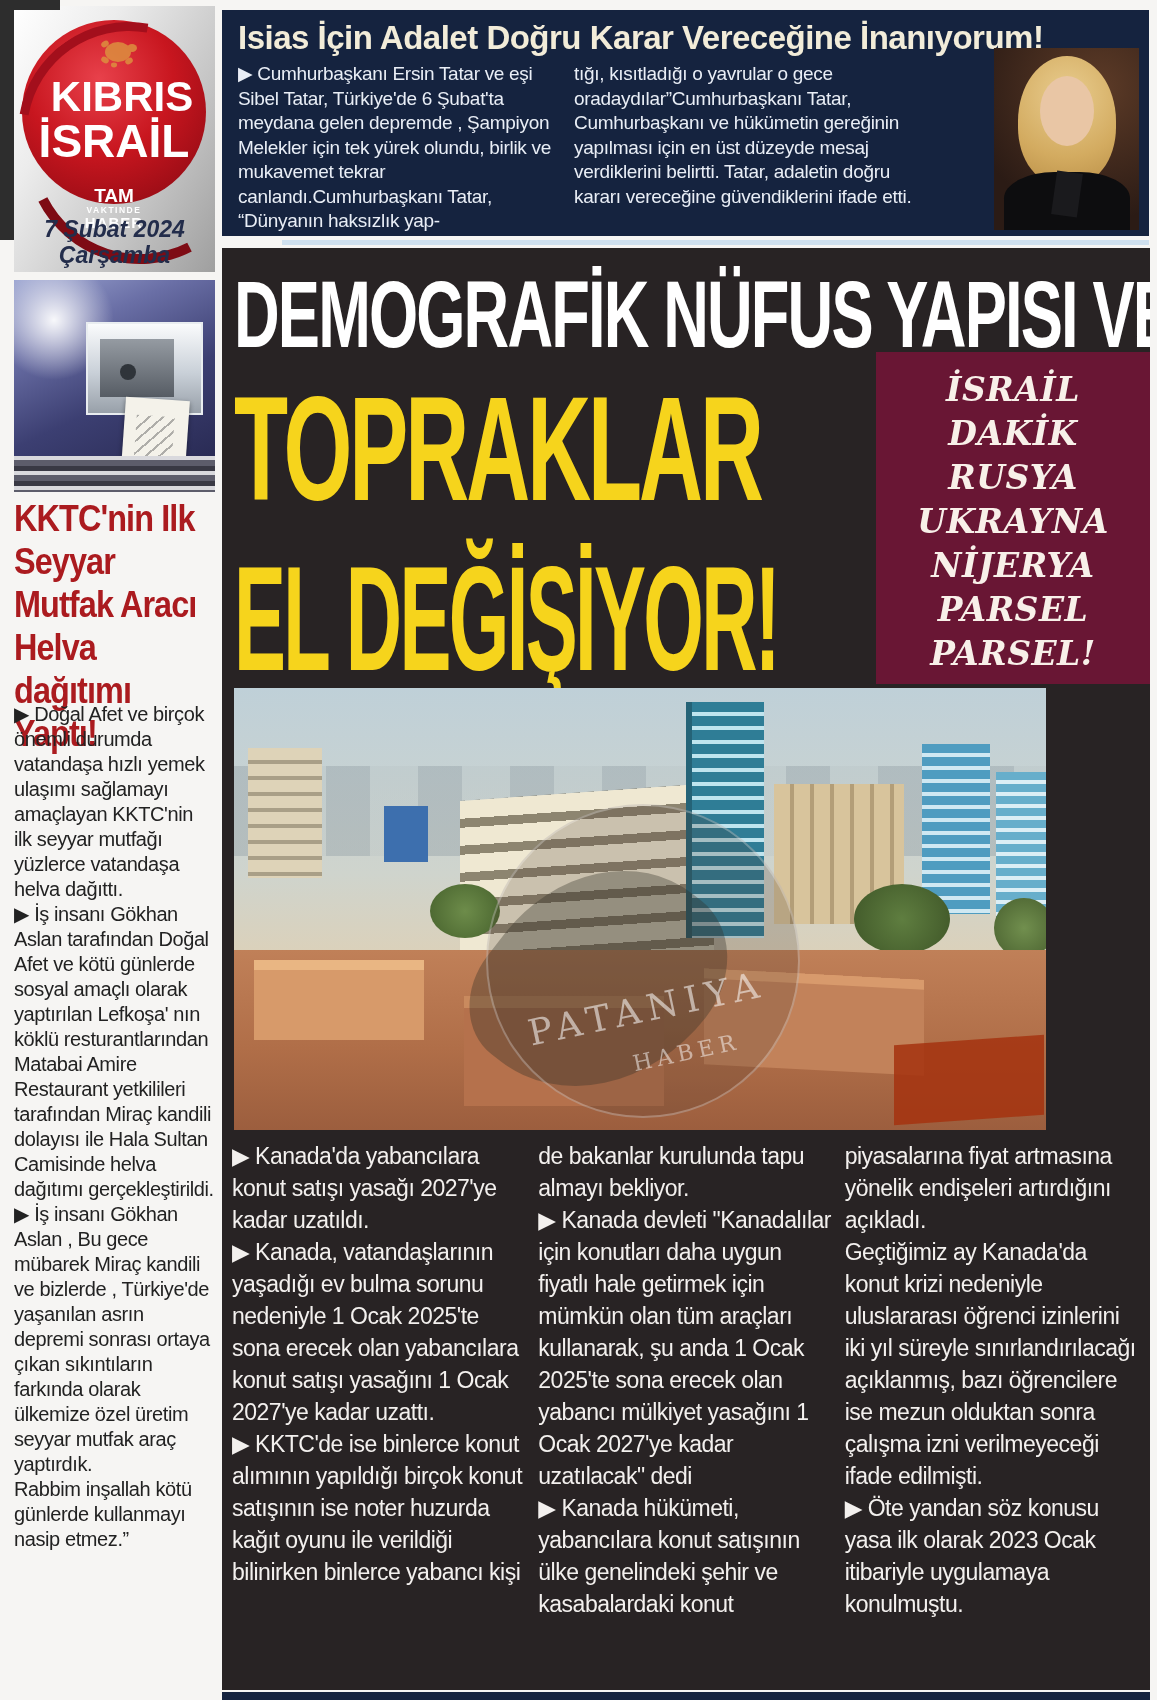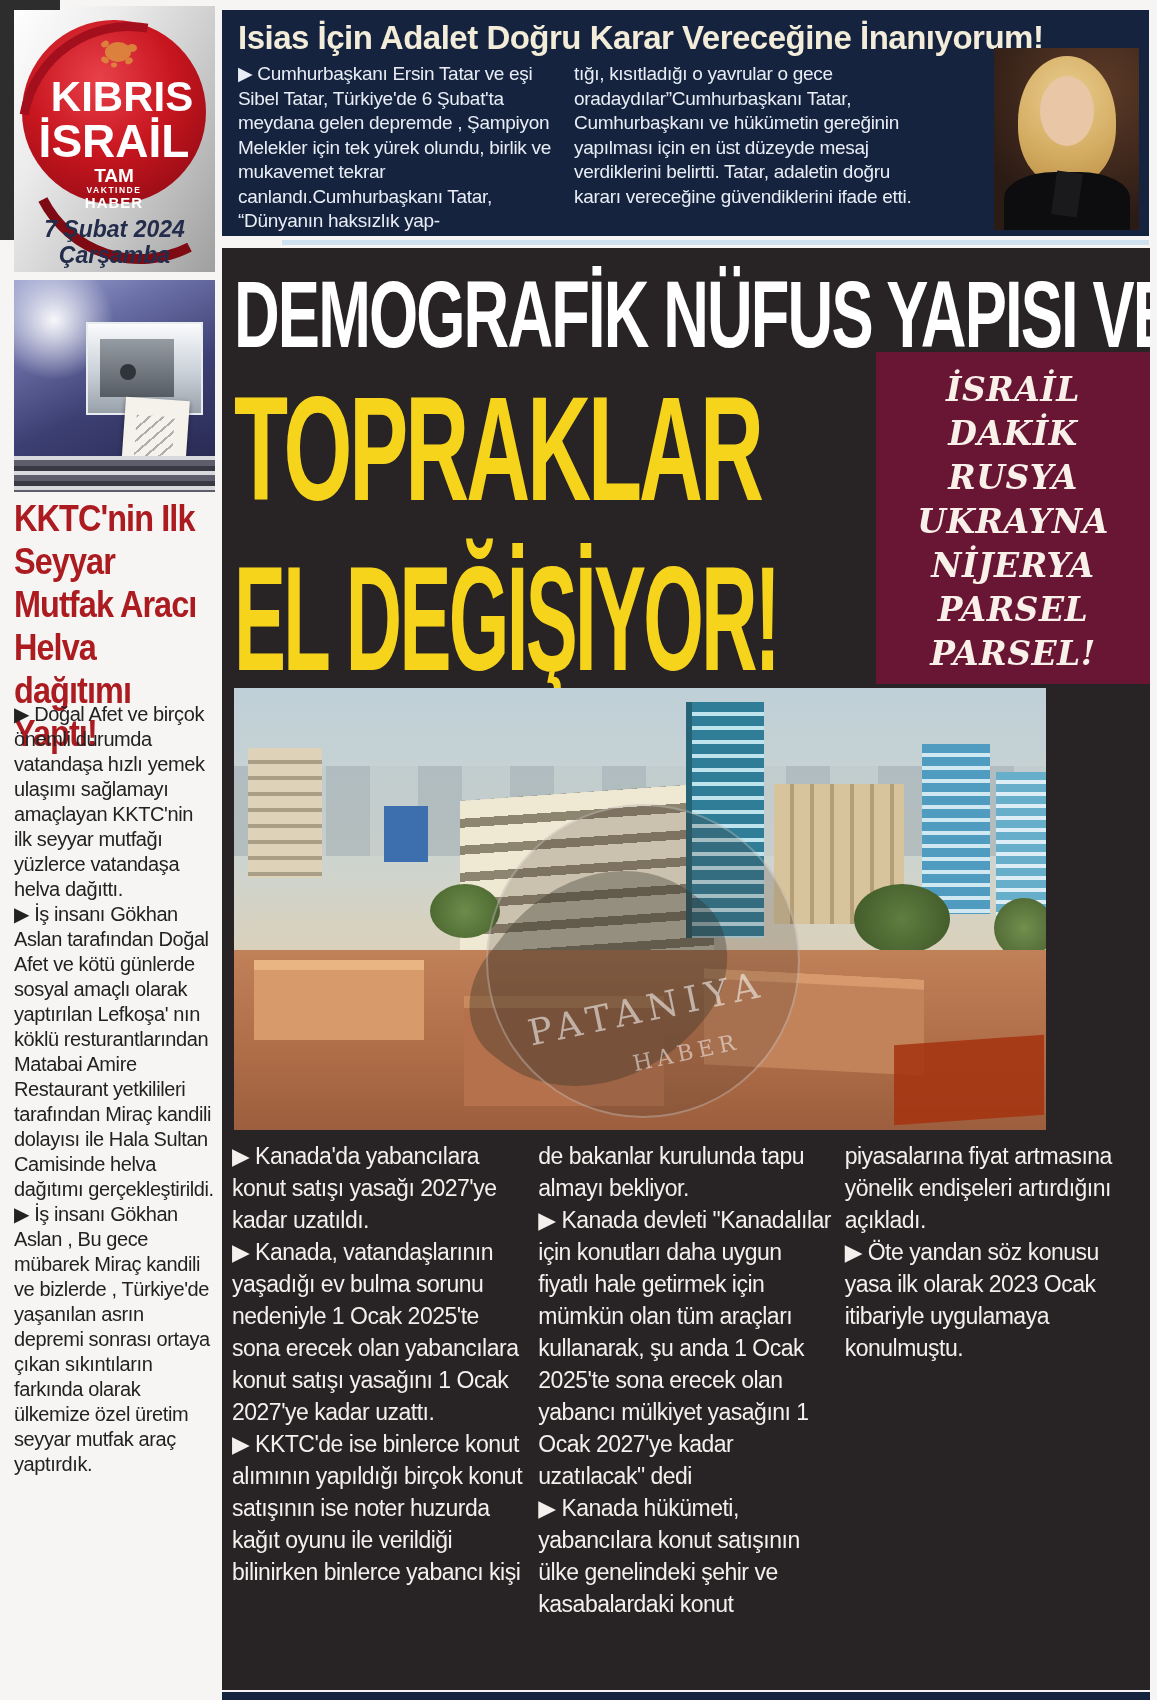--- a/index.html
+++ b/index.html
@@ -16,21 +16,21 @@
   .arc-tl{position:absolute;left:-4px;top:2px;width:204px;height:204px;border-radius:50%;
     border:9px solid transparent;border-top-color:#a30f1c;transform:rotate(-35deg);}
   .arc-br{position:absolute;left:4px;top:16px;width:208px;height:208px;border-radius:50%;
     border:10px solid transparent;border-bottom-color:#7e0b14;transform:rotate(18deg);}
   .turtle{position:absolute;left:70px;top:16px;opacity:.85;}
   .logo-word1{position:absolute;left:8px;top:56px;width:100%;text-align:center;color:#fff;
     font-size:42px;font-weight:900;letter-spacing:0;line-height:1;}
   .logo-word2{position:absolute;left:0;top:98px;width:100%;text-align:center;color:#fff;
     font-size:46px;font-weight:900;line-height:1;}
   .tagline{position:absolute;left:0;top:146px;width:100%;text-align:center;color:#fff;line-height:1;}
-  .tag1{font-size:19px;font-weight:900;}
+  .tag1{font-size:19px;font-weight:900;margin-top:20px;}
   .tag2{font-size:8.5px;font-weight:700;letter-spacing:1.5px;margin-top:1px;}
   .tag3{font-size:15px;font-weight:900;letter-spacing:1px;}
   .date{position:absolute;left:0;top:210px;width:100%;text-align:center;color:#232d4b;
     font-style:italic;font-weight:800;font-size:23px;line-height:26px;white-space:pre-line;}
 
   
   .truck{position:absolute;left:14px;top:280px;width:201px;height:212px;overflow:hidden;
     background:linear-gradient(155deg,#9aa3d0 0%,#6a6fa6 25%,#3c3f72 55%,#23244a 100%);}
   .truck-flare{position:absolute;left:-25px;top:-25px;width:130px;height:130px;border-radius:50%;
     background:radial-gradient(circle,rgba(255,255,255,.95) 0%,rgba(255,255,255,0) 65%);}
@@ -176,20 +176,21 @@
 
   <div class="sb-head">KKTC'nin Ilk
 Seyyar
 Mutfak Aracı
 Helva dağıtımı
 Yaptı!</div>
   <div class="sb-body">
     <p>▶    Doğal Afet ve birçok önemli durumda vatandaşa hızlı yemek ulaşımı sağlamayı amaçlayan KKTC'nin ilk seyyar mutfağı yüzlerce vatandaşa  helva dağıttı.</p>
     <p>▶    İş insanı Gökhan Aslan tarafından Doğal Afet ve kötü günlerde sosyal amaçlı olarak yaptırılan Lefkoşa' nın köklü resturantlarından  Matabai Amire Restaurant yetkilileri tarafından Miraç kandili dolayısı ile Hala Sultan Camisinde helva dağıtımı gerçekleştirildi.</p>
     <p>▶    İş insanı Gökhan Aslan , Bu gece mübarek Miraç kandili ve bizlerde , Türkiye'de  yaşanılan asrın depremi  sonrası ortaya çıkan sıkıntıların farkında olarak  ülkemize  özel üretim seyyar mutfak  araç yaptırdık.</p>
+    <p>Rabbim inşallah kötü günlerde kullanmayı nasip etmez.”</p>
   </div>
 
   <div class="topbox">
     <h1>Isias İçin Adalet Doğru Karar Vereceğine İnanıyorum!</h1>
     <div class="ts-cols">
       <div class="ts-col ts-col1">▶    Cumhurbaşkanı Ersin Tatar ve eşi Sibel Tatar,  Türkiye'de 6 Şubat'ta meydana gelen depremde , Şampiyon Melekler için tek yürek olundu, birlik ve mukavemet tekrar canlandı.Cumhurbaşkanı Tatar, “Dünyanın haksızlık yap-</div>
       <div class="ts-col ts-col2">tığı, kısıtladığı o yavrular o gece oradaydılar”Cumhurbaşkanı Tatar, Cumhurbaşkanı ve hükümetin gereğinin yapılması için en üst düzeyde mesaj verdiklerini belirtti. Tatar, adaletin doğru kararı vereceğine güvendiklerini ifade etti.</div>
     </div>
     <div class="ts-photo">
       <div class="ts-hair"></div>
@@ -245,19 +246,20 @@
         <p>▶    Kanada, vatandaşlarının yaşadığı ev bulma sorunu nedeniyle 1 Ocak 2025'te sona erecek olan yabancılara konut satışı yasağını 1 Ocak 2027'ye kadar uzattı.</p>
         <p>▶    KKTC'de ise binlerce konut alımının  yapıldığı birçok konut satışının ise noter huzurda kağıt oyunu ile verildiği bilinirken  binlerce yabancı kişi</p>
       </div>
       <div class="col">
         <p>de bakanlar kurulunda tapu almayı bekliyor.</p>
         <p>▶    Kanada devleti "Kanadalılar için konutları daha uygun fiyatlı hale getirmek için mümkün olan tüm araçları kullanarak, şu anda 1 Ocak 2025'te sona erecek olan yabancı mülkiyet yasağını 1 Ocak 2027'ye kadar uzatılacak" dedi</p>
         <p>▶    Kanada hükümeti, yabancılara konut satışının ülke genelindeki şehir ve kasabalardaki konut</p>
       </div>
       <div class="col">
         <p>piyasalarına fiyat artmasına yönelik endişeleri artırdığını açıkladı.</p>
+        <p>Geçtiğimiz ay Kanada'da konut krizi nedeniyle uluslararası öğrenci izinlerini iki yıl süreyle sınırlandırılacağı açıklanmış, bazı öğrencilere ise mezun olduktan sonra çalışma izni verilmeyeceği ifade edilmişti.</p>
         <p>▶    Öte yandan söz konusu yasa ilk olarak 2023 Ocak itibariyle uygulamaya konulmuştu.</p>
       </div>
     </div>
   </div>
 
   <div class="navy-strip"></div>
 </div>
 
 </body></html>

